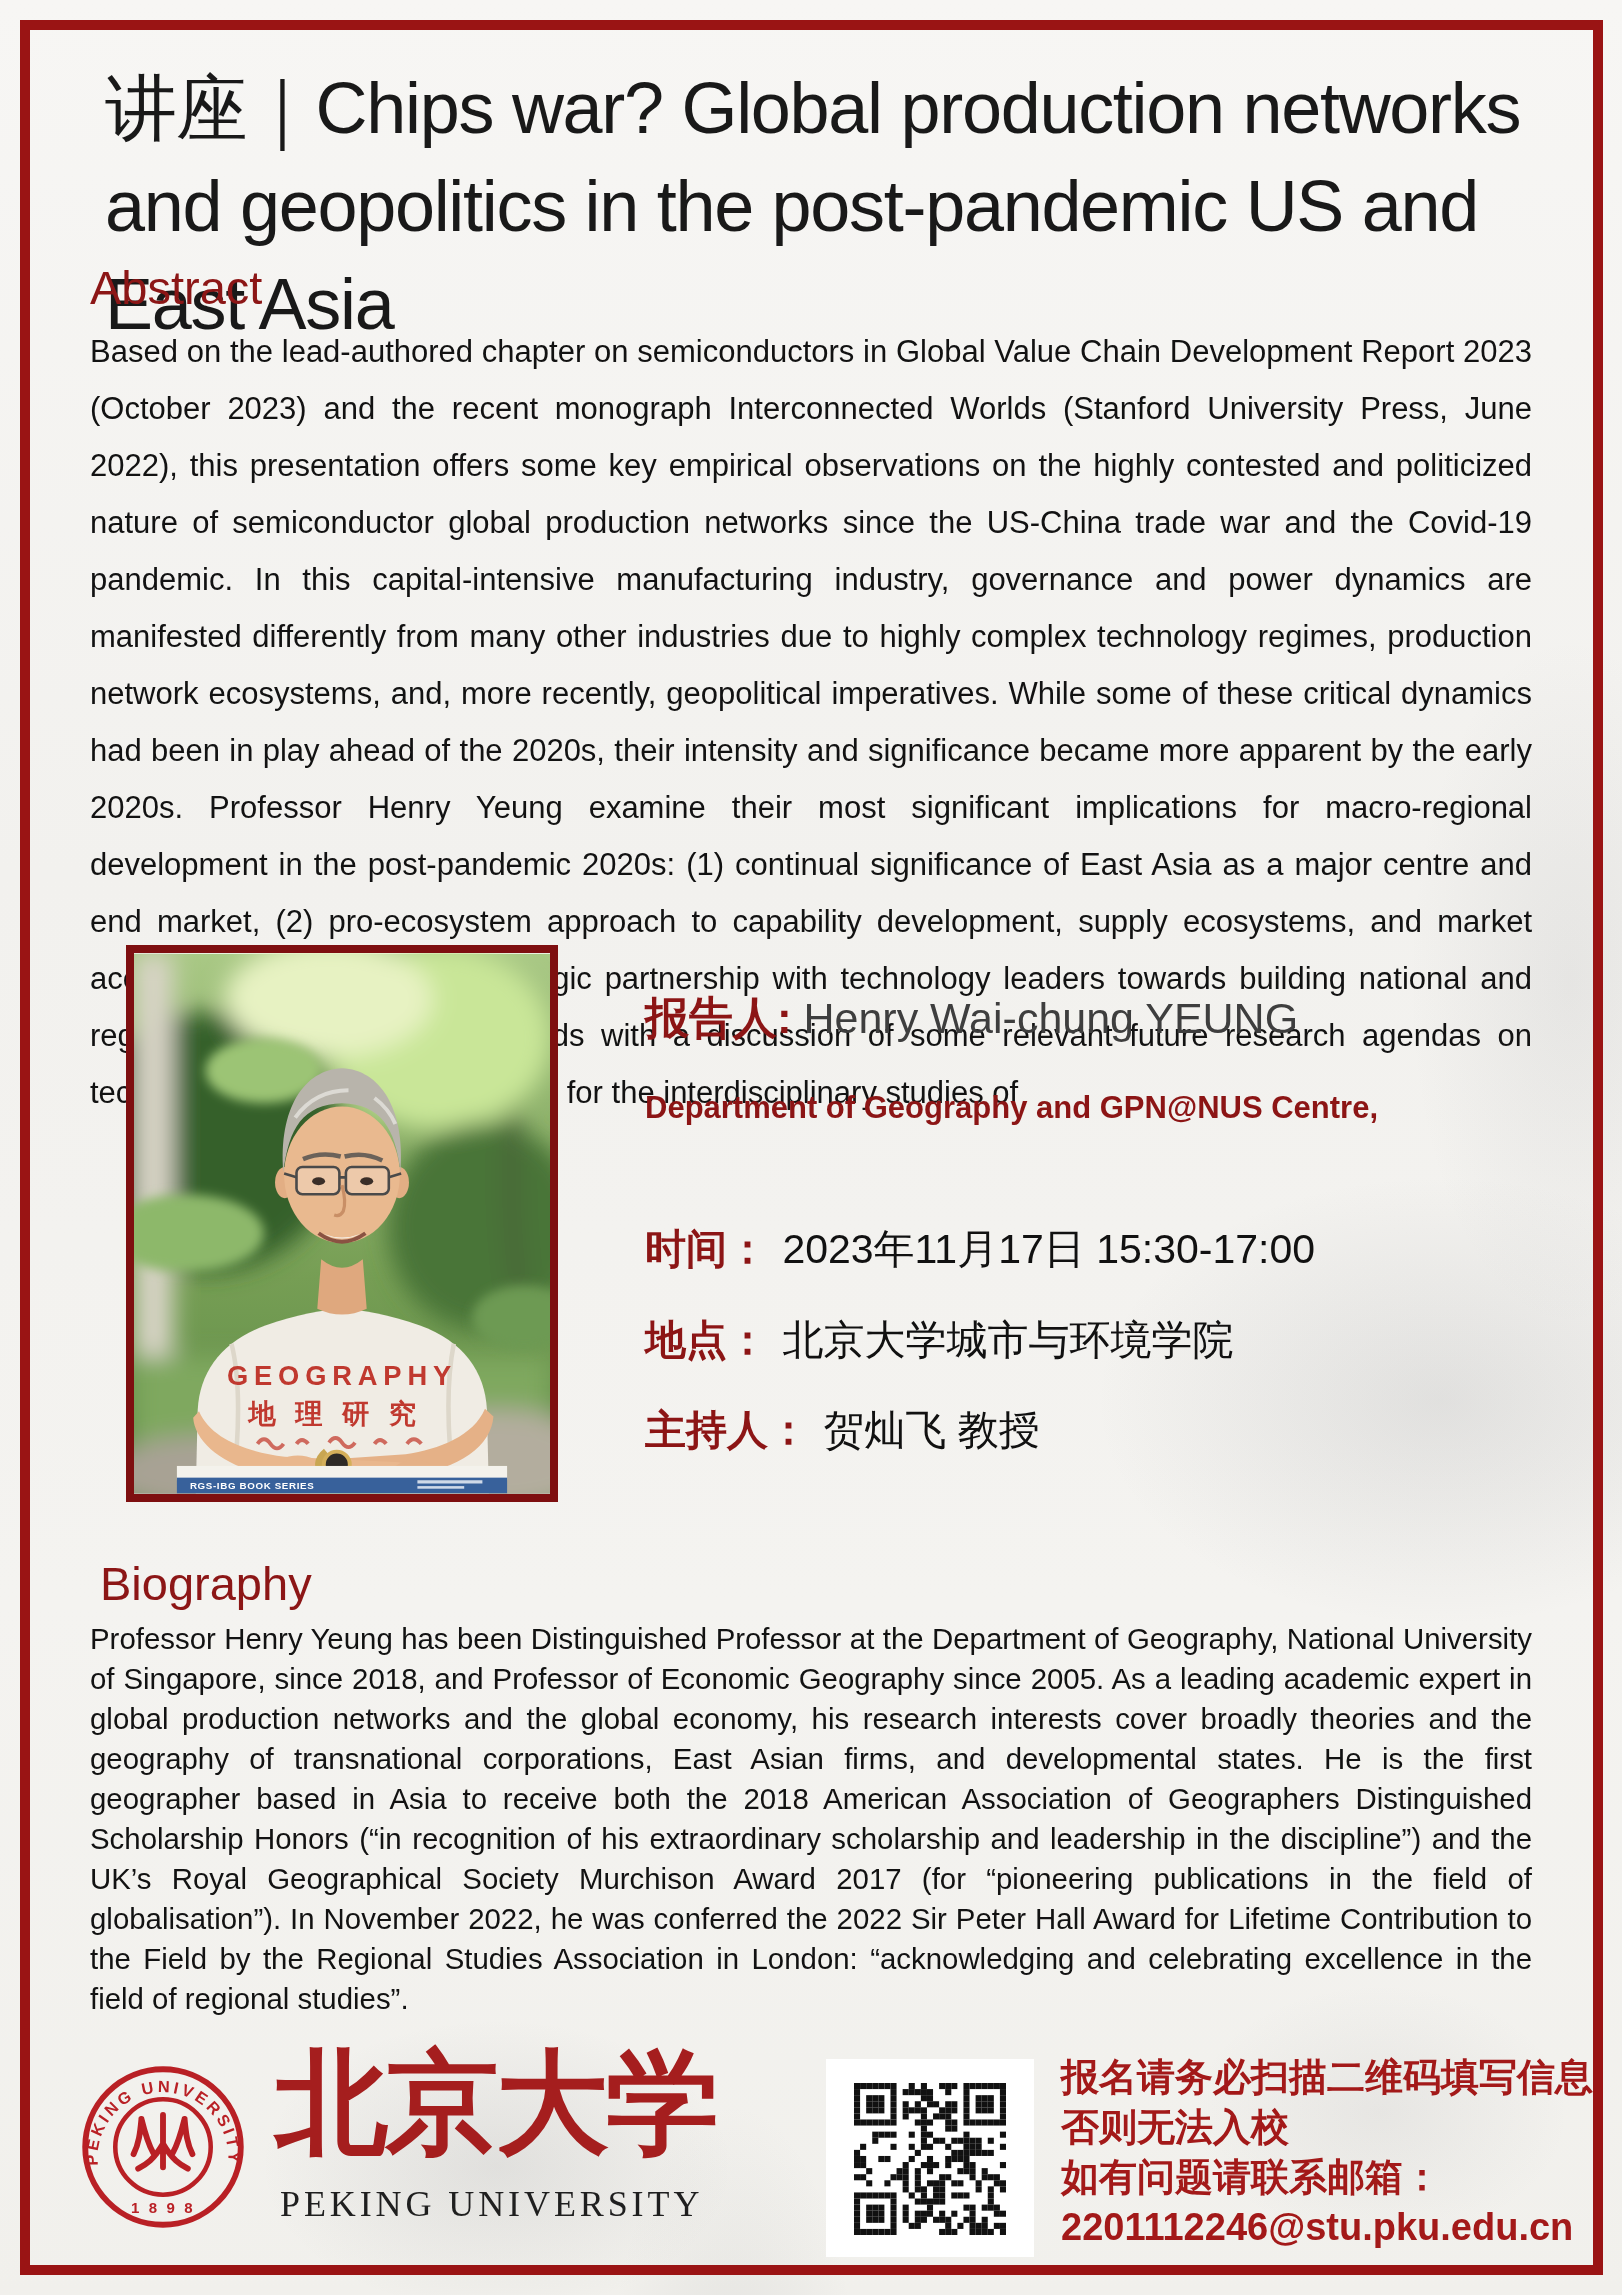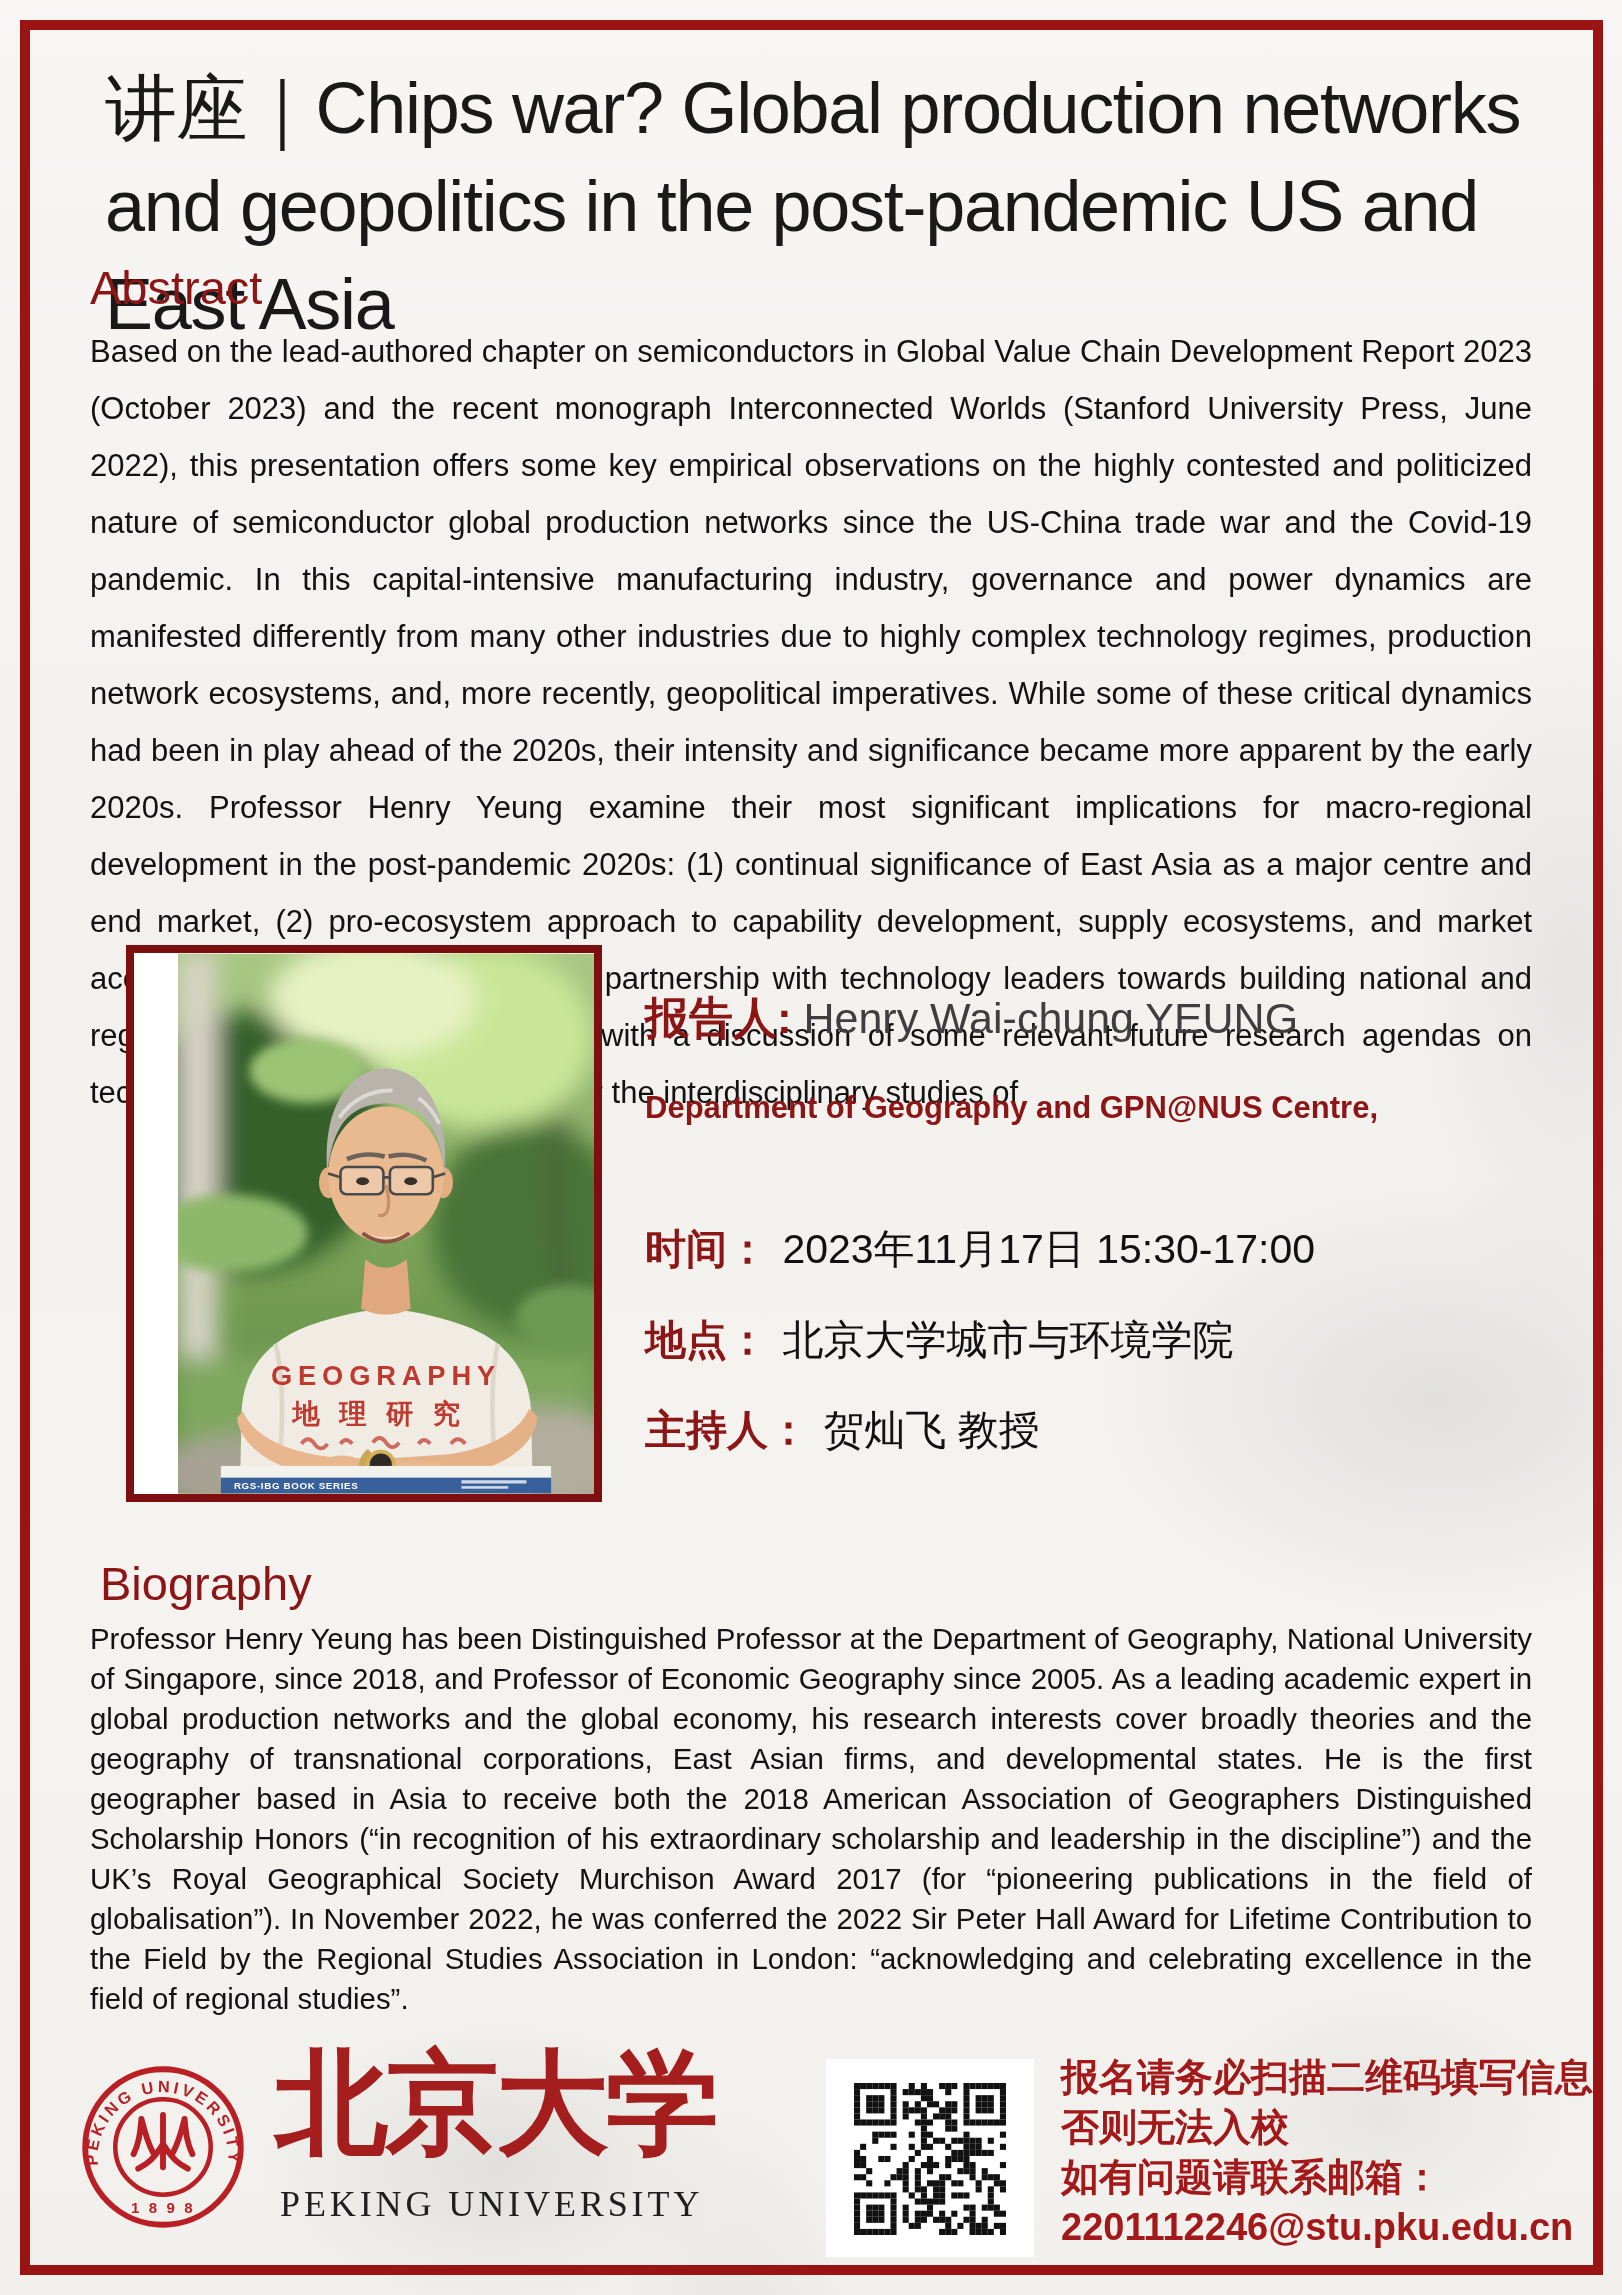--- a/index.html
+++ b/index.html
@@ -23,21 +23,21 @@
   .frame{position:absolute;left:20px;top:20px;right:20px;bottom:20px;
     border:10.5px solid #9a1414;pointer-events:none;}
   .abs{position:absolute;}
 
   .title{left:90px;top:60px;width:1466px;
     font-size:72px;font-weight:400;letter-spacing:-1.3px;line-height:1.36;color:#191919;margin-left:15px;}
   .sec-head{font-size:47px;font-weight:500;color:#8c1616;letter-spacing:0;}
   .body-text{width:1442px;font-size:31px;line-height:57px;text-align:justify;color:#121212;}
   .bio-text{width:1442px;font-size:29.4px;line-height:40px;text-align:justify;color:#121212;}
 
-  .photo-wrap{left:126px;top:945px;width:416px;height:541px;border:8.5px solid #7e0f10;background:#fff;padding-left:44px;}
+  .photo-wrap{left:126px;top:945px;width:416px;height:541px;border:8.5px solid #7e0f10;background:#fff;}
   .photo-wrap svg{display:block;}
 
   .speaker-row{left:645px;top:989px;white-space:nowrap;}
   .speaker-label{font-size:44px;font-weight:bold;color:#8c1515;}
   .speaker-name{font-size:43px;font-weight:500;color:#3e3e3e;margin-left:11.8px;}
   .affil{left:645px;width:864px;font-size:31px;font-weight:bold;color:#8c1515;line-height:54px;}
 
   .detail-row{left:645px;white-space:nowrap;font-size:41px;}
   .detail-label{font-weight:bold;color:#8c1515;text-align:right;}
   .detail-value{font-weight:500;color:#111;margin-left:14.4px;}

